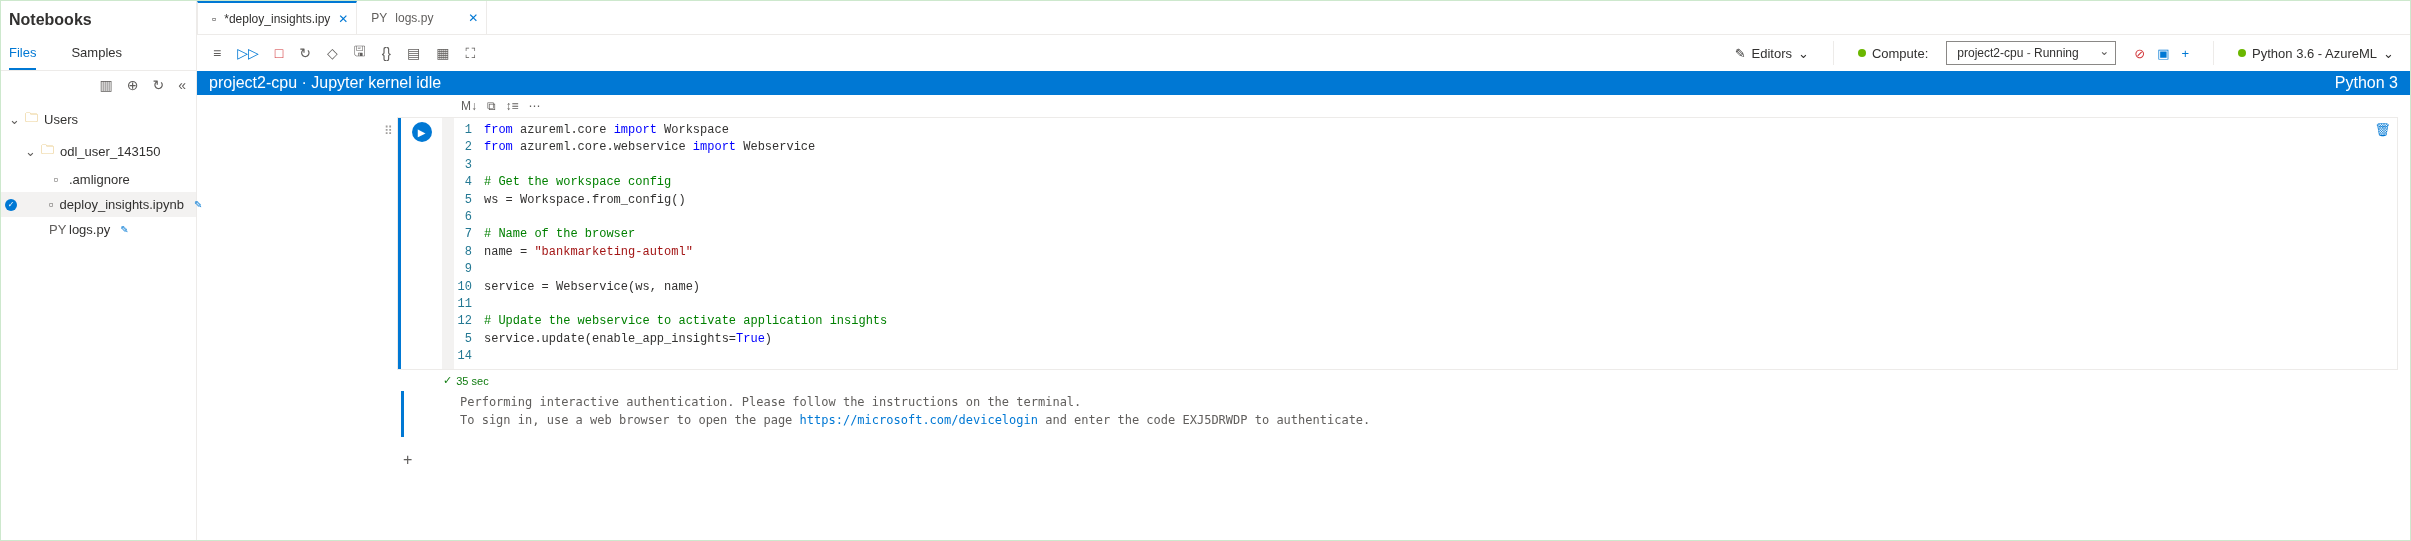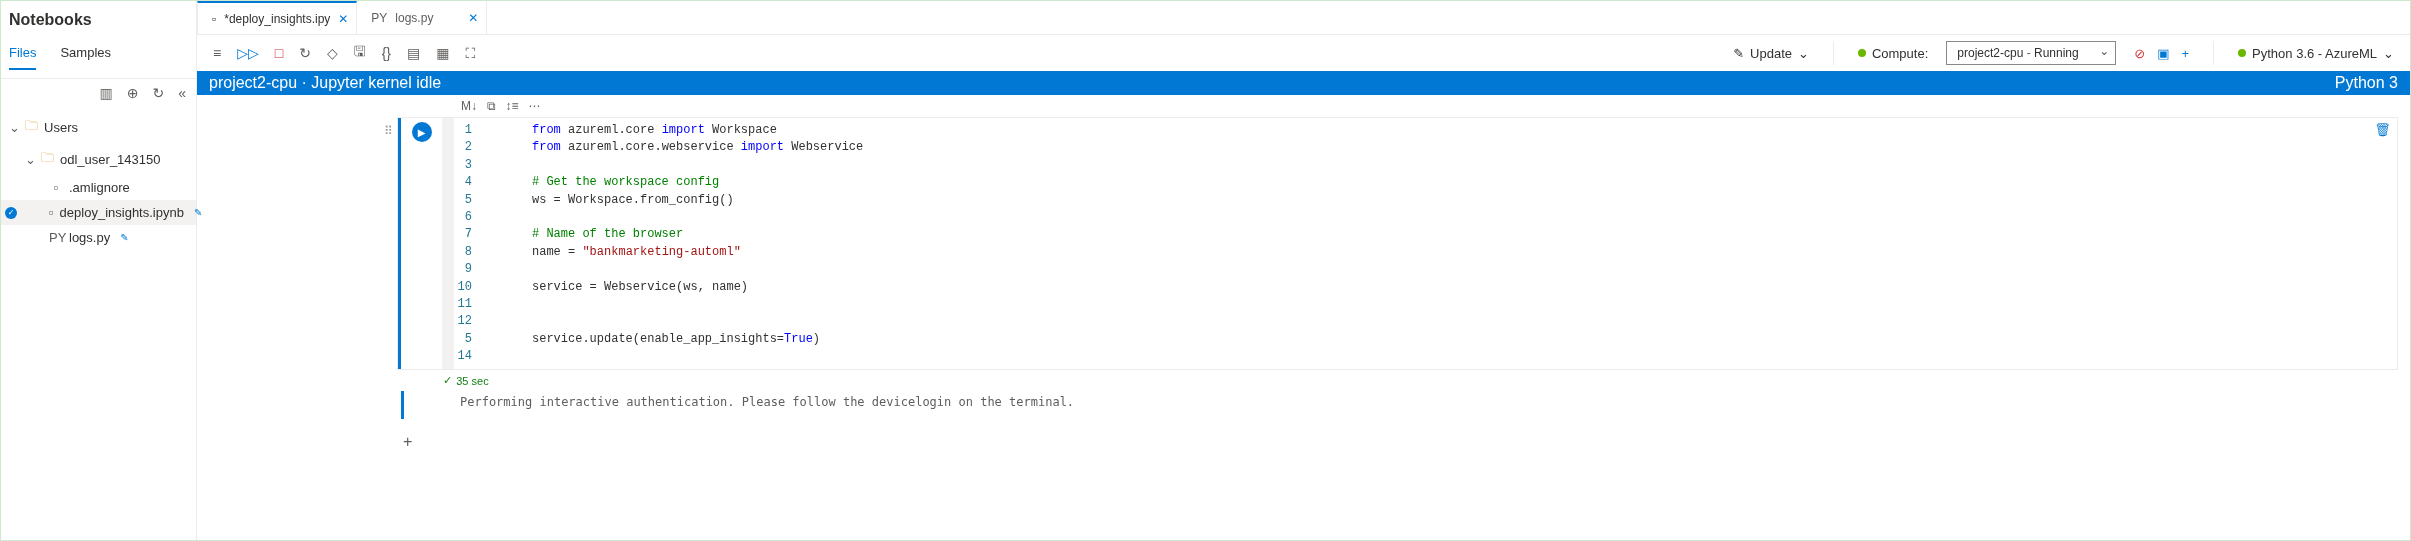--- a/index.html
+++ b/index.html
@@ -3,21 +3,21 @@
 <meta charset="utf-8">
 <style>
   * { box-sizing: border-box; margin: 0; padding: 0; }
   body { font-family: "Segoe UI", -apple-system, sans-serif; font-size: 13px; color: #323130; background: #fff; overflow: hidden; }
   
   .app { display: flex; height: 541px; width: 2411px; border: 1px solid #cde8cd; }
   
   
   .sidebar { width: 196px; border-right: 1px solid #edebe9; display: flex; flex-direction: column; background:#fff; }
   .sb-title { font-weight: 600; font-size: 16px; padding: 10px 8px 6px 8px; }
-  .sb-tabs { display: flex; gap: 24px; padding: 4px 8px 8px; border-bottom: 1px solid #edebe9; }
+  .sb-tabs { display: flex; gap: 35px; padding: 4px 8px 0; border-bottom: 1px solid #edebe9; }
   .sb-tab { font-size: 13px; padding: 6px 0 8px; cursor: pointer; }
   .sb-tab.active { border-bottom: 2px solid #0078d4; color:#0078d4; }
   .sb-toolbar { display: flex; justify-content: flex-end; gap: 14px; padding: 6px 10px; color:#605e5c; }
   .sb-toolbar span { cursor: pointer; font-size: 14px; }
   
   .tree { padding: 4px 0; }
   .tree-row { display: flex; align-items: center; gap: 6px; padding: 5px 8px; cursor: pointer; position: relative; }
   .tree-row[data-depth="0"] { padding-left: 8px; }
   .tree-row[data-depth="1"] { padding-left: 24px; }
   .tree-row[data-depth="2"] { padding-left: 48px; }
@@ -61,21 +61,21 @@
   .cell{display:flex;margin:0 12px 0 200px;border:1px solid #edebe9;position:relative;}
   .cell-handle{position:absolute;left:-14px;top:6px;color:#a19f9d;cursor:grab;font-size:12px;}
   .runbar{width:44px;display:flex;flex-direction:column;align-items:center;padding-top:4px;background:#fff;border-left:3px solid #0078d4;}
   .run-btn{width:20px;height:20px;border-radius:50%;background:#0078d4;color:#fff;display:flex;align-items:center;justify-content:center;font-size:10px;cursor:pointer;}
   .gutter-strip{width:12px;background:#f3f2f1;}
   .code{flex:1;position:relative;padding:4px 8px 4px 0; background:#fff;}
   .trash{position:absolute;right:6px;top:4px;color:#0078d4;cursor:pointer;font-size:13px;}
   
   .codeline{display:flex;font-family:Consolas,"Courier New",monospace;font-size:12px;line-height:1.45;}
   .ln{width:30px;text-align:right;color:#237893;padding-right:12px;user-select:none;}
-  .src{white-space:pre;margin-left:48px;}
+  .src{white-space:pre;}
   .src .kw{color:#0000ff;}
   .src .cm{color:#008000;}
   .src .st{color:#a31515;}
   .src .bool{color:#0000ff;}
   
   .exec-time{display:flex;gap:4px;padding:4px 0 4px 246px;font-size:11px;color:#107c10;align-items:center;}
   .check{color:#107c10;}
   
   .output{margin:0 12px 12px 204px;font-family:Consolas,monospace;font-size:12px;color:#605e5c;padding:2px 8px 8px 56px;border-left:3px solid #0078d4;background:#fff;line-height:1.5;}
   .output a{color:#0078d4;text-decoration:none;}
@@ -152,21 +152,21 @@
         <span>◇</span>
         <span>🖫</span>
         <span>{}</span>
         <span>▤</span>
         <span>▦</span>
         <span>⛶</span>
       </div>
       <div class="tool-right">
         <div class="ed-dd">
           <span>✎</span>
-          <span>Update</span>
+          <span>Editors</span>
           <span>⌄</span>
         </div>
         <div class="divider"></div>
         <div class="compute-lbl">
           <span class="green-dot"></span>
           <span>Compute:</span>
         </div>
         <div class="compute-select">
           <span>project2-cpu</span>
           <span class="dash"> - </span>
@@ -247,38 +247,42 @@
               <div class="codeline">
                 <span class="ln">10</span>
                 <span class="src">service = Webservice(ws, name)</span>
               </div>
               <div class="codeline">
                 <span class="ln">11</span>
                 <span class="src"></span>
               </div>
               <div class="codeline">
                 <span class="ln">12</span>
+                <span class="src"><span class="cm"># Update the webservice to activate application insights</span></span>
               </div>
               <div class="codeline">
                 <span class="ln">5</span>
                 <span class="src">service.update(enable_app_insights=<span class="bool">True</span>)</span>
               </div>
               <div class="codeline">
                 <span class="ln">14</span>
                 <span class="src"></span>
               </div>
             </div>
         </div>
       </div>
 
       <div class="exec-time">
         <span class="check">✓</span>
         <span>35 sec</span>
       </div>
 
       <div class="output">
-        <div>Performing interactive authentication. Please follow the devicelogin on the terminal.</div>
+        <div>Performing interactive authentication. Please follow the instructions on the terminal.</div>
+        <div>
+          <span>To sign in, use a web browser to open the page </span><a href="#">https://microsoft.com/devicelogin</a><span> and enter the code EXJ5DRWDP to authenticate.</span>
+        </div>
       </div>
 
       <div class="add-cell">+</div>
     </div>
   </div>
 </div>
 
 </body></html>

